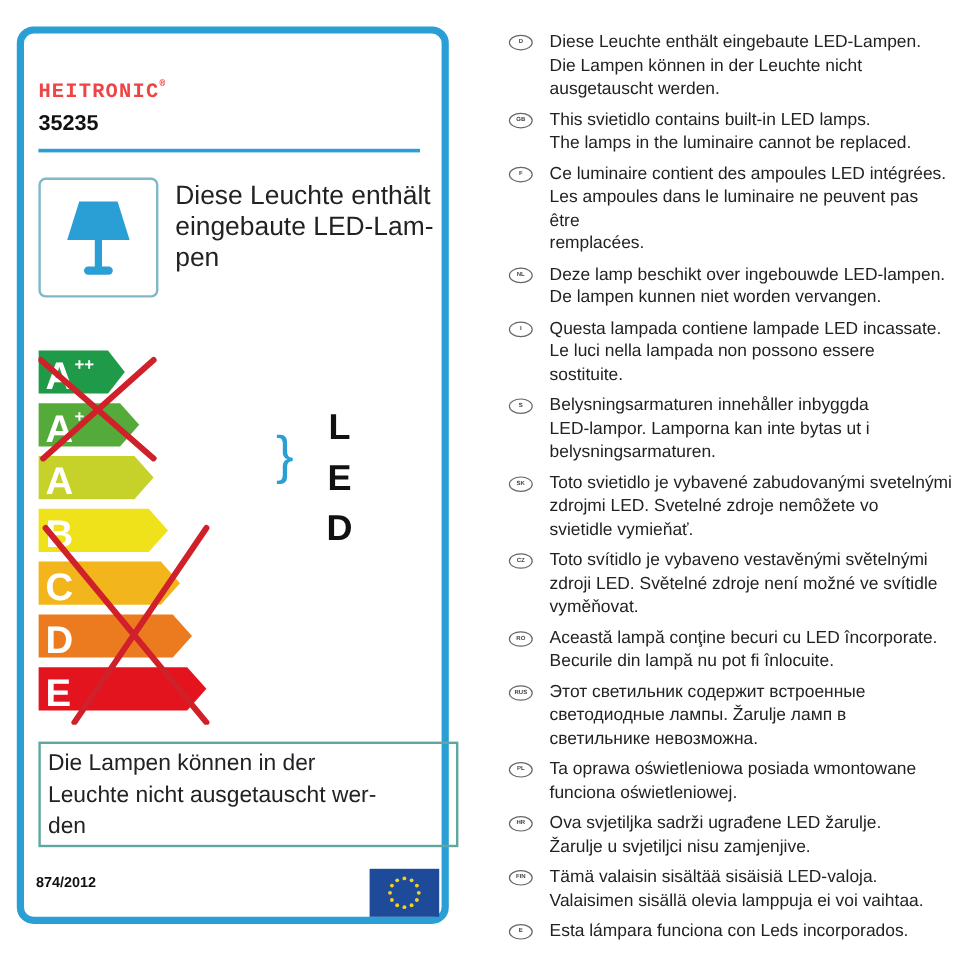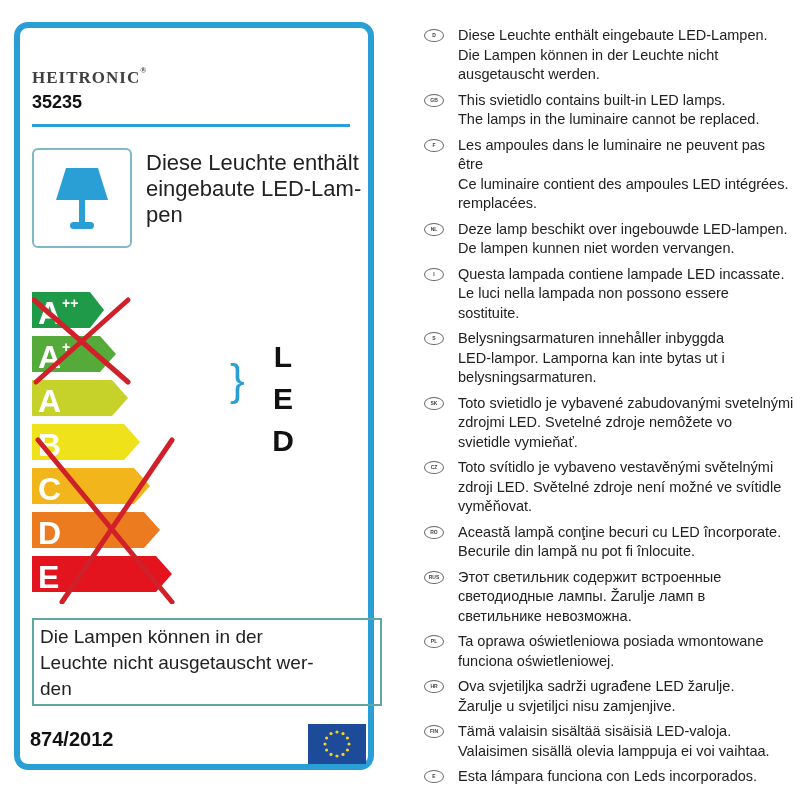--- a/index.html
+++ b/index.html
@@ -1,29 +1,29 @@
 <!DOCTYPE html>
 <html><head>
 <meta charset="utf-8">
 <style>
   html,body{margin:0;padding:0;background:#ffffff;}
   body{width:800px;height:800px;position:relative;overflow:hidden;font-family:"Liberation Sans",sans-serif;color:#222;}
   .label{position:absolute;left:14px;top:22px;width:360px;height:748px;border:6px solid #2a9fd6;border-radius:14px;background:#fff;box-sizing:border-box;}
-  .brand{position:absolute;left:12px;top:40px;font-family:Liberation Serif, serif;font-weight:bold;font-size:17px;letter-spacing:1px;color:#404040;}
+  .brand{position:absolute;left:12px;top:40px;font-family:Liberation Mono, monospace;font-weight:bold;font-size:17px;letter-spacing:1px;color:#ef4444;}
   .brand sup{font-size:8px;vertical-align:top;position:relative;top:-2px;}
   .model{position:absolute;left:12px;top:64px;font-weight:bold;font-size:18px;color:#111;}
   .rule{position:absolute;left:12px;top:96px;width:318px;height:3px;background:#2a9fd6;}
   .iconbox{position:absolute;left:12px;top:120px;width:100px;height:100px;border:2px solid #7fb8c8;border-radius:6px;box-sizing:border-box;}
   .desc{position:absolute;left:126px;top:122px;font-size:22px;line-height:26px;color:#222;}
   .bars{position:absolute;left:12px;top:256px;width:200px;height:320px;}
   .cross{position:absolute;left:0;top:0;}
   .led-brace{position:absolute;left:210px;top:330px;font-size:44px;color:#2a9fd6;line-height:44px;}
   .led{position:absolute;left:248px;top:308px;font-weight:bold;font-size:30px;line-height:42px;color:#111;text-align:center;width:30px;}
   .note{position:absolute;left:12px;top:590px;width:350px;height:88px;border:2px solid #5fa8a0;box-sizing:border-box;font-size:19px;line-height:26px;padding:4px 6px;color:#222;}
-  .reg{position:absolute;left:10px;top:700px;font-weight:bold;font-size:20px;color:#111;}
+  .reg{position:absolute;left:10px;top:700px;font-weight:bold;font-size:12px;color:#111;}
   .eu{position:absolute;left:288px;top:696px;width:58px;height:40px;background:#1e4a9a;}
   .right{position:absolute;left:424px;top:26px;width:370px;}
   .entry{position:relative;padding-left:34px;margin-bottom:6px;font-size:14.5px;line-height:19.5px;color:#222;}
   .badge{position:absolute;left:0;top:3px;width:18px;height:11px;border:1.5px solid #666;border-radius:50%;font-size:5px;line-height:11px;text-align:center;color:#444;font-weight:bold;}
 </style>
 </head>
 <body>
 
 <div class="label">
   <div class="brand"><span>HEITRONIC</span><sup>®</sup></div>
@@ -113,22 +113,22 @@
       <div>Die Lampen können in der Leuchte nicht</div>
       <div>ausgetauscht werden.</div>
     </div>
   <div class="entry">
       <span class="badge">GB</span>
       <div>This svietidlo contains built-in LED lamps.</div>
       <div>The lamps in the luminaire cannot be replaced.</div>
     </div>
   <div class="entry">
       <span class="badge">F</span>
+      <div>Ce luminaire contient des ampoules LED intégrées.</div>
       <div>Les ampoules dans le luminaire ne peuvent pas être</div>
-      <div>Ce luminaire contient des ampoules LED intégrées.</div>
       <div>remplacées.</div>
     </div>
   <div class="entry">
       <span class="badge">NL</span>
       <div>Deze lamp beschikt over ingebouwde LED-lampen.</div>
       <div>De lampen kunnen niet worden vervangen.</div>
     </div>
   <div class="entry">
       <span class="badge">I</span>
       <div>Questa lampada contiene lampade LED incassate.</div>

